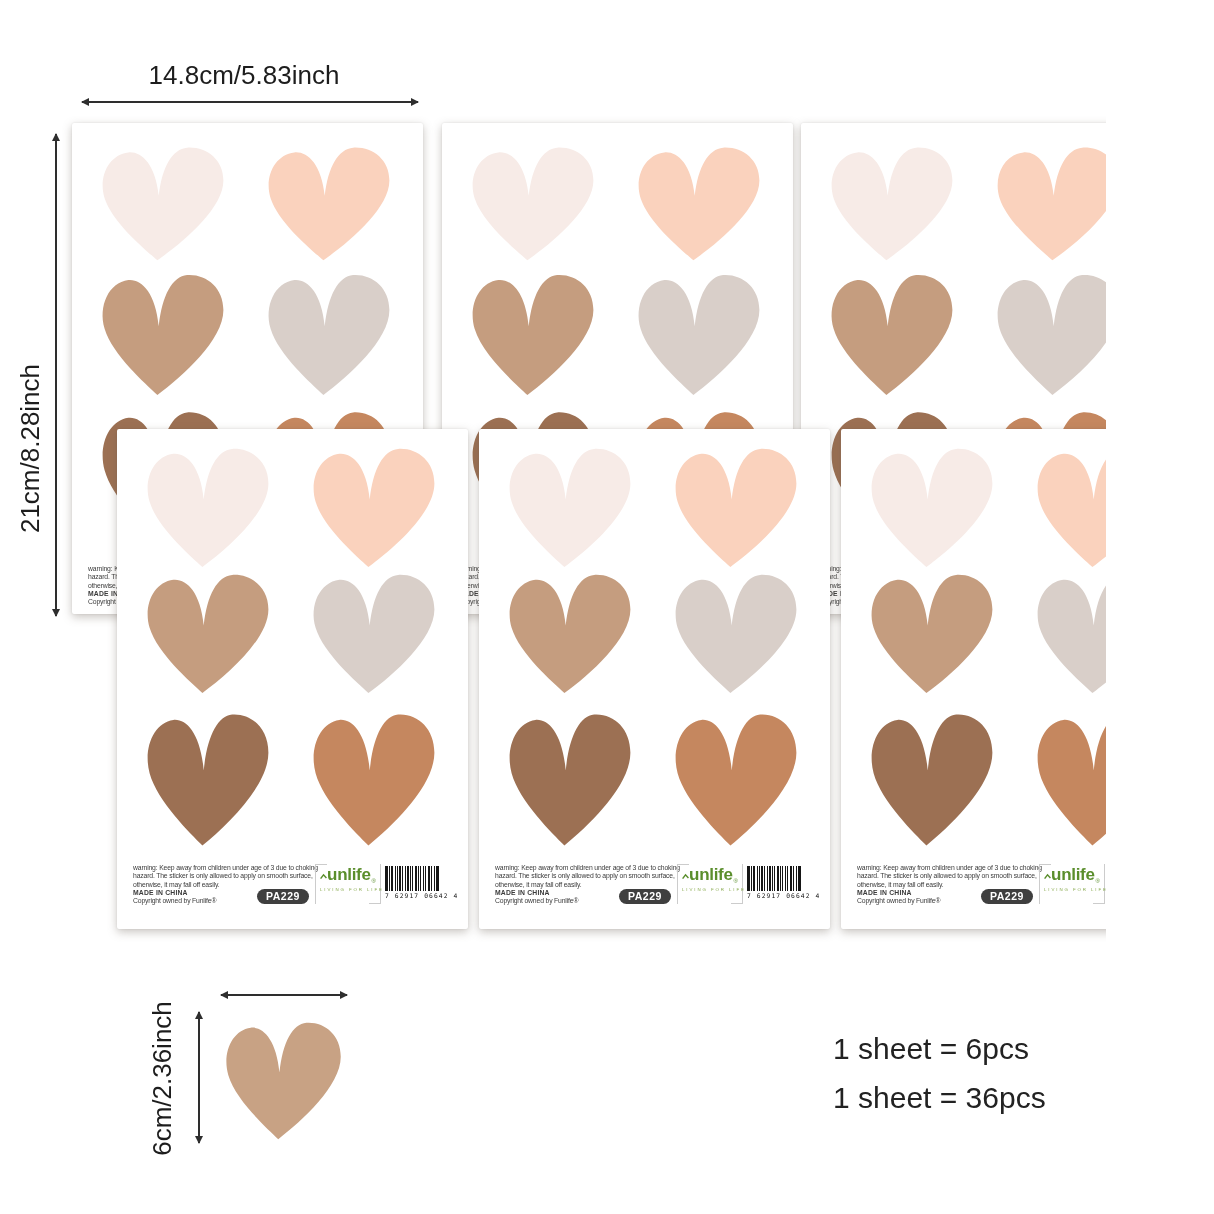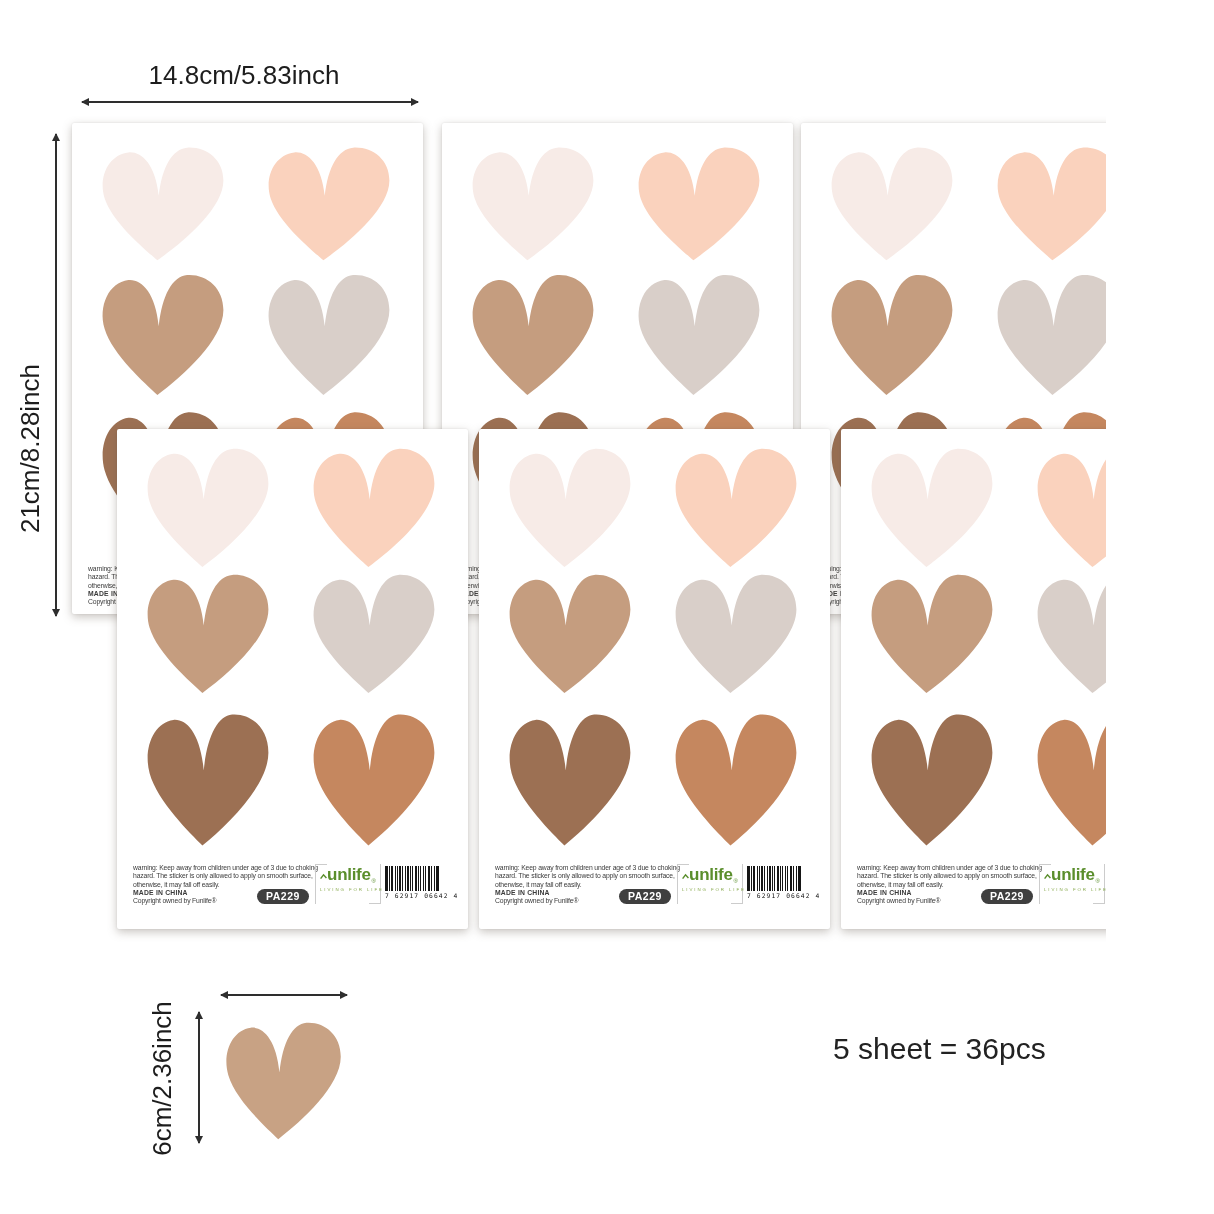--- a/index.html
+++ b/index.html
@@ -590,15 +590,16 @@
     </div>
 
   <div class="h-arrow" style="left:221px;top:994px;width:126px;"></div>
   <div class="dim-label vert" style="left:62px;top:1063px;width:200px;">6cm/2.36inch</div>
   <div class="v-arrow" style="left:198px;top:1012px;height:131px;"></div>
   <svg class="heart single-heart" id="single-heart" viewBox="0 0 100 104" preserveAspectRatio="none" style="left:222px;top:1018px;width:125px;height:126px;">
       <use href="#heart-path" fill="#c8a284"></use>
     </svg>
 
   <div class="counts">
-    <div>5 sheet = 36pcs</div>
+    <div>1 sheet = 6pcs</div>
+    <div>1 sheet = 36pcs</div>
   </div>
 </div>
 
 </body></html>

